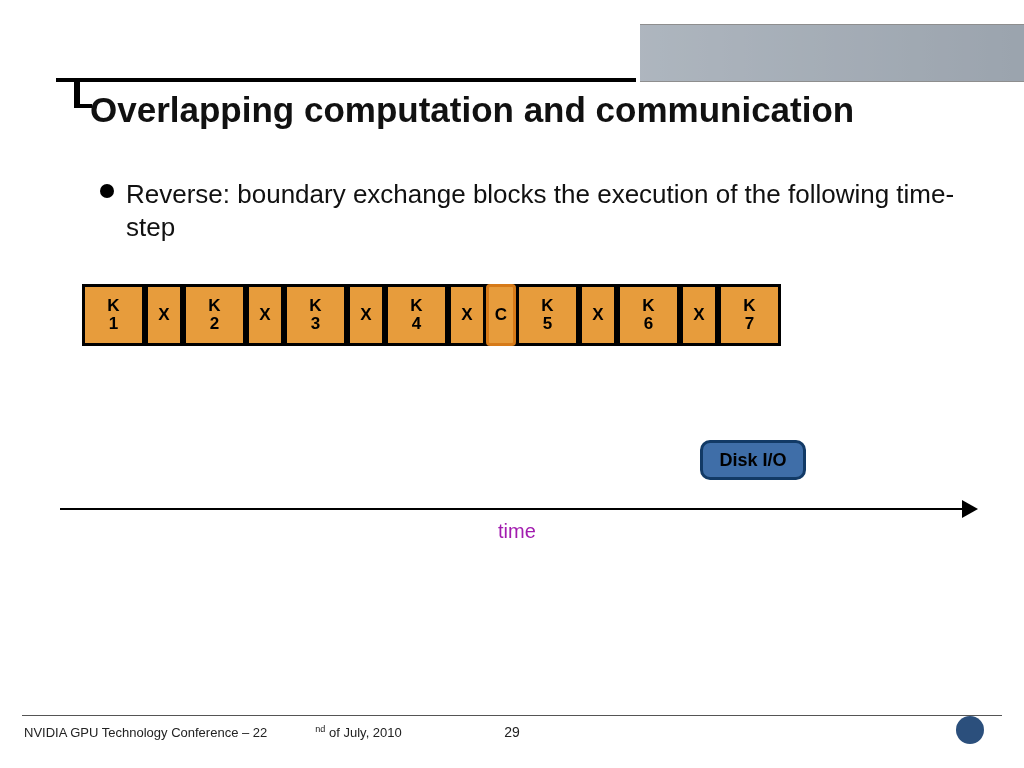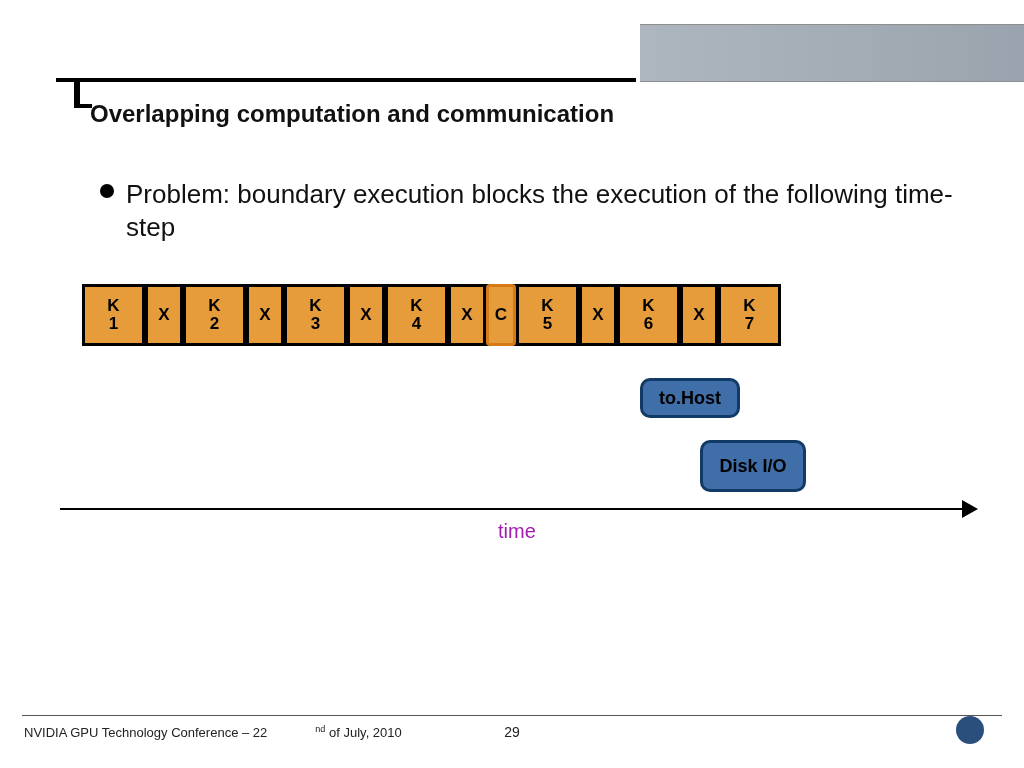--- a/index.html
+++ b/index.html
@@ -7,39 +7,39 @@
   .slide { position: relative; width: 1024px; height: 768px; }
 
   .banner { position: absolute; top: 24px; left: 0; right: 0; height: 58px;
             background: linear-gradient(to right, #9ea9b3 0%, #8a97a5 30%, #4a5a6c 100%);
             border-top: 1px solid #333; border-bottom: 1px solid #333;
             opacity: 0.55; }
   .banner-cut { position: absolute; top: 24px; left: 0; width: 640px; height: 58px; background: #fff; }
 
   .title { position: absolute; top: 32px; left: 56px; font-size: 31px; font-weight: bold; color: #111; }
   .title-underline { position: absolute; top: 78px; left: 56px; width: 580px; height: 4px; background: #000; }
-  .subtitle { position: absolute; top: 90px; left: 90px; font-size: 24px; font-weight: 600; color: #111; margin-top: 10px; }
+  .subtitle { position: absolute; top: 90px; left: 90px; font-size: 35px; font-weight: 600; color: #111; }
   .elbow { position:absolute; left:74px; top:78px; width:6px; height:30px; background:#000;}
   .elbow2 { position:absolute; left:74px; top:104px; width:18px; height:4px; background:#000;}
 
   .bullet { position: absolute; top: 184px; left: 100px; width: 14px; height: 14px; border-radius: 50%; background: #000; }
   .body-text { position: absolute; top: 178px; left: 126px; font-size: 26px; color: #111; width: 830px; line-height: 1.25; }
 
   .timeline { position: absolute; top: 284px; left: 82px; width: 878px; height: 62px; display: flex; }
   .tb { border: 3px solid #000; display: flex; align-items: center; justify-content: center;
         font-family: Arial; font-weight: bold; height: 62px; text-align:center; white-space: pre-line; font-size: 17px; line-height:1.05;}
   .k  { background: #e79c3c; width: 63px; }
   .x  { background: #e79c3c; width: 38px; }
   .c  { background: #e79c3c; width: 30px; position: relative; }
   .c-ring { position:absolute; inset:-3px; border:3px solid #d67a18; border-radius:4px; }
 
   .pill { position: absolute; background: #3f6ea8; border: 3px solid #123a66; border-radius: 10px;
           color: #000; font-weight: bold; display:flex; align-items:center; justify-content:center; font-size:18px; }
   .tohost { top: 378px; left: 640px; width: 100px; height: 40px; }
-  .diskio { top: 440px; left: 700px; width: 106px; height: 52px; }
+  .diskio { top: 440px; left: 700px; width: 106px; height: 40px; }
 
   .axis { position: absolute; top: 508px; left: 60px; width: 908px; height: 2px; background: #000; }
   .arrowhead { position: absolute; top: 500px; left: 962px; width: 0; height: 0;
                border-left: 16px solid #000; border-top: 9px solid transparent; border-bottom: 9px solid transparent; }
   .time-label { position: absolute; top: 520px; left: 498px; font-size: 20px; color:#a21caf; }
 
   .footer-line { position: absolute; bottom: 52px; left: 22px; right: 22px; height: 1px; background: #555; }
   .footer-left { position: absolute; bottom: 28px; left: 24px; font-size: 13px; color: #222; }
   .footer-center { position: absolute; bottom: 28px; left: 0; right: 0; text-align: center; font-size: 14px; color:#222; }
   .footer-logo { position: absolute; bottom: 14px; right: 22px; width: 64px; height: 38px; }
@@ -52,21 +52,21 @@
 
   <div class="banner"></div>
   <div class="banner-cut"></div>
 
   <div class="title-underline"></div>
   <div class="elbow"></div>
   <div class="elbow2"></div>
   <div class="subtitle">Overlapping computation and communication</div>
 
   <div class="bullet"></div>
-  <div class="body-text">Problem: boundary execution blocks the execution of the following time-step</div>
+  <div class="body-text">Reverse: boundary exchange blocks the execution of the following time-step</div>
 
   <div class="timeline" id="timeline">
       <div class="tb k">K
 1</div>
       <div class="tb x">X</div>
       <div class="tb k">K
 2</div>
       <div class="tb x">X</div>
       <div class="tb k">K
 3</div>
@@ -78,21 +78,20 @@
       <div class="tb k">K
 5</div>
       <div class="tb x">X</div>
       <div class="tb k">K
 6</div>
       <div class="tb x">X</div>
       <div class="tb k">K
 7</div>
     </div>
 
-  <div class="pill tohost">to.Host</div>
   <div class="pill diskio">Disk I/O</div>
 
   <div class="axis"></div>
   <div class="arrowhead"></div>
   <div class="time-label">time</div>
 
   <div class="footer-line"></div>
   <div class="footer-left">
     <span>NVIDIA GPU Technology Conference – 22</span><sup>nd</sup><span> of July, 2010</span>
   </div>

